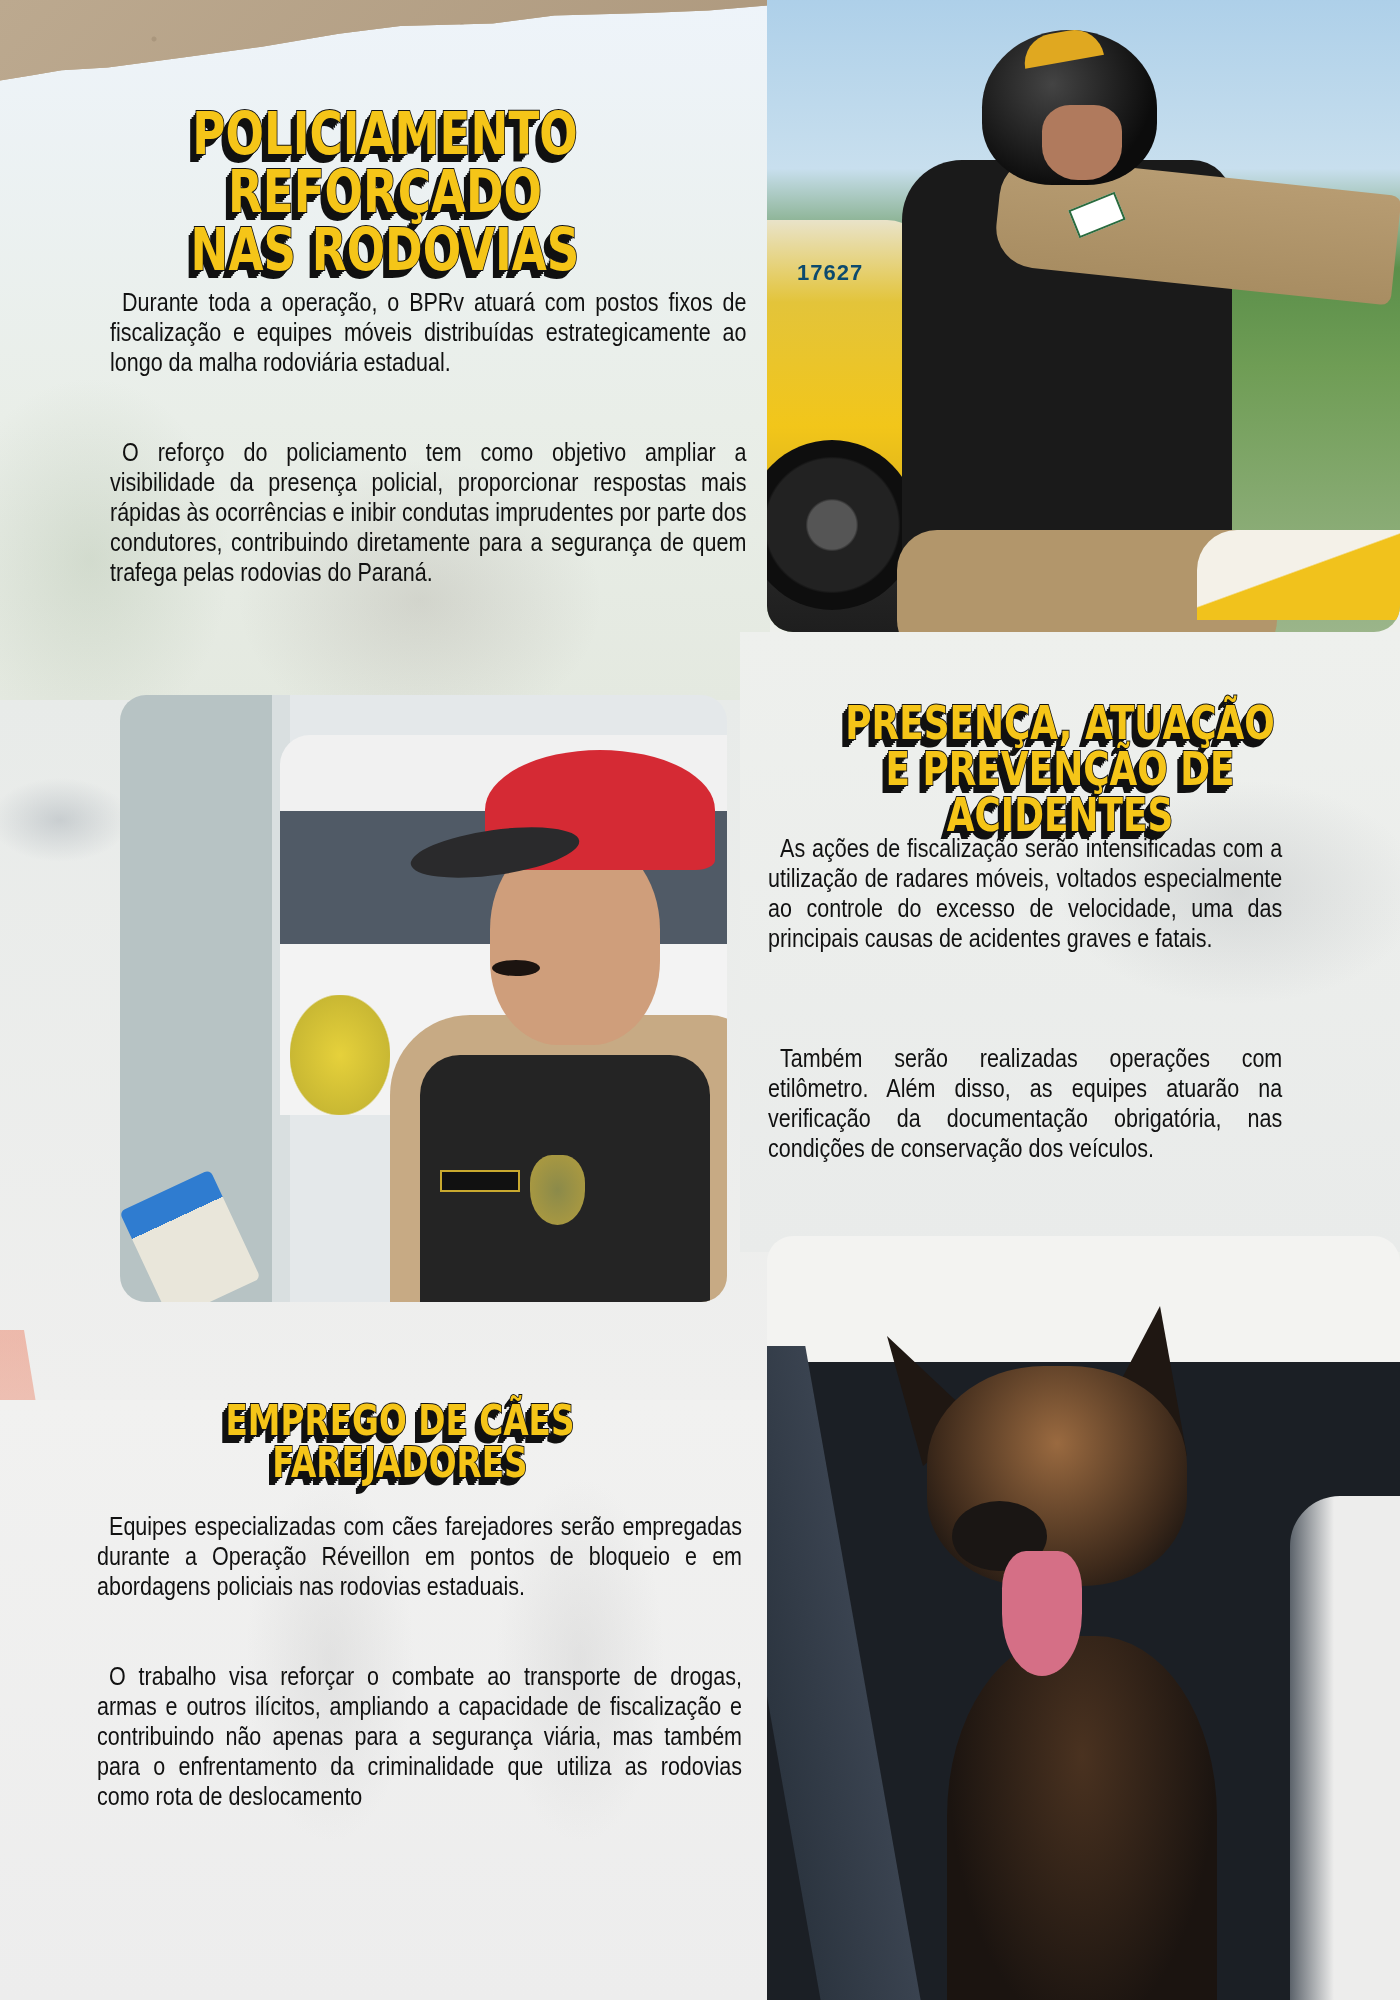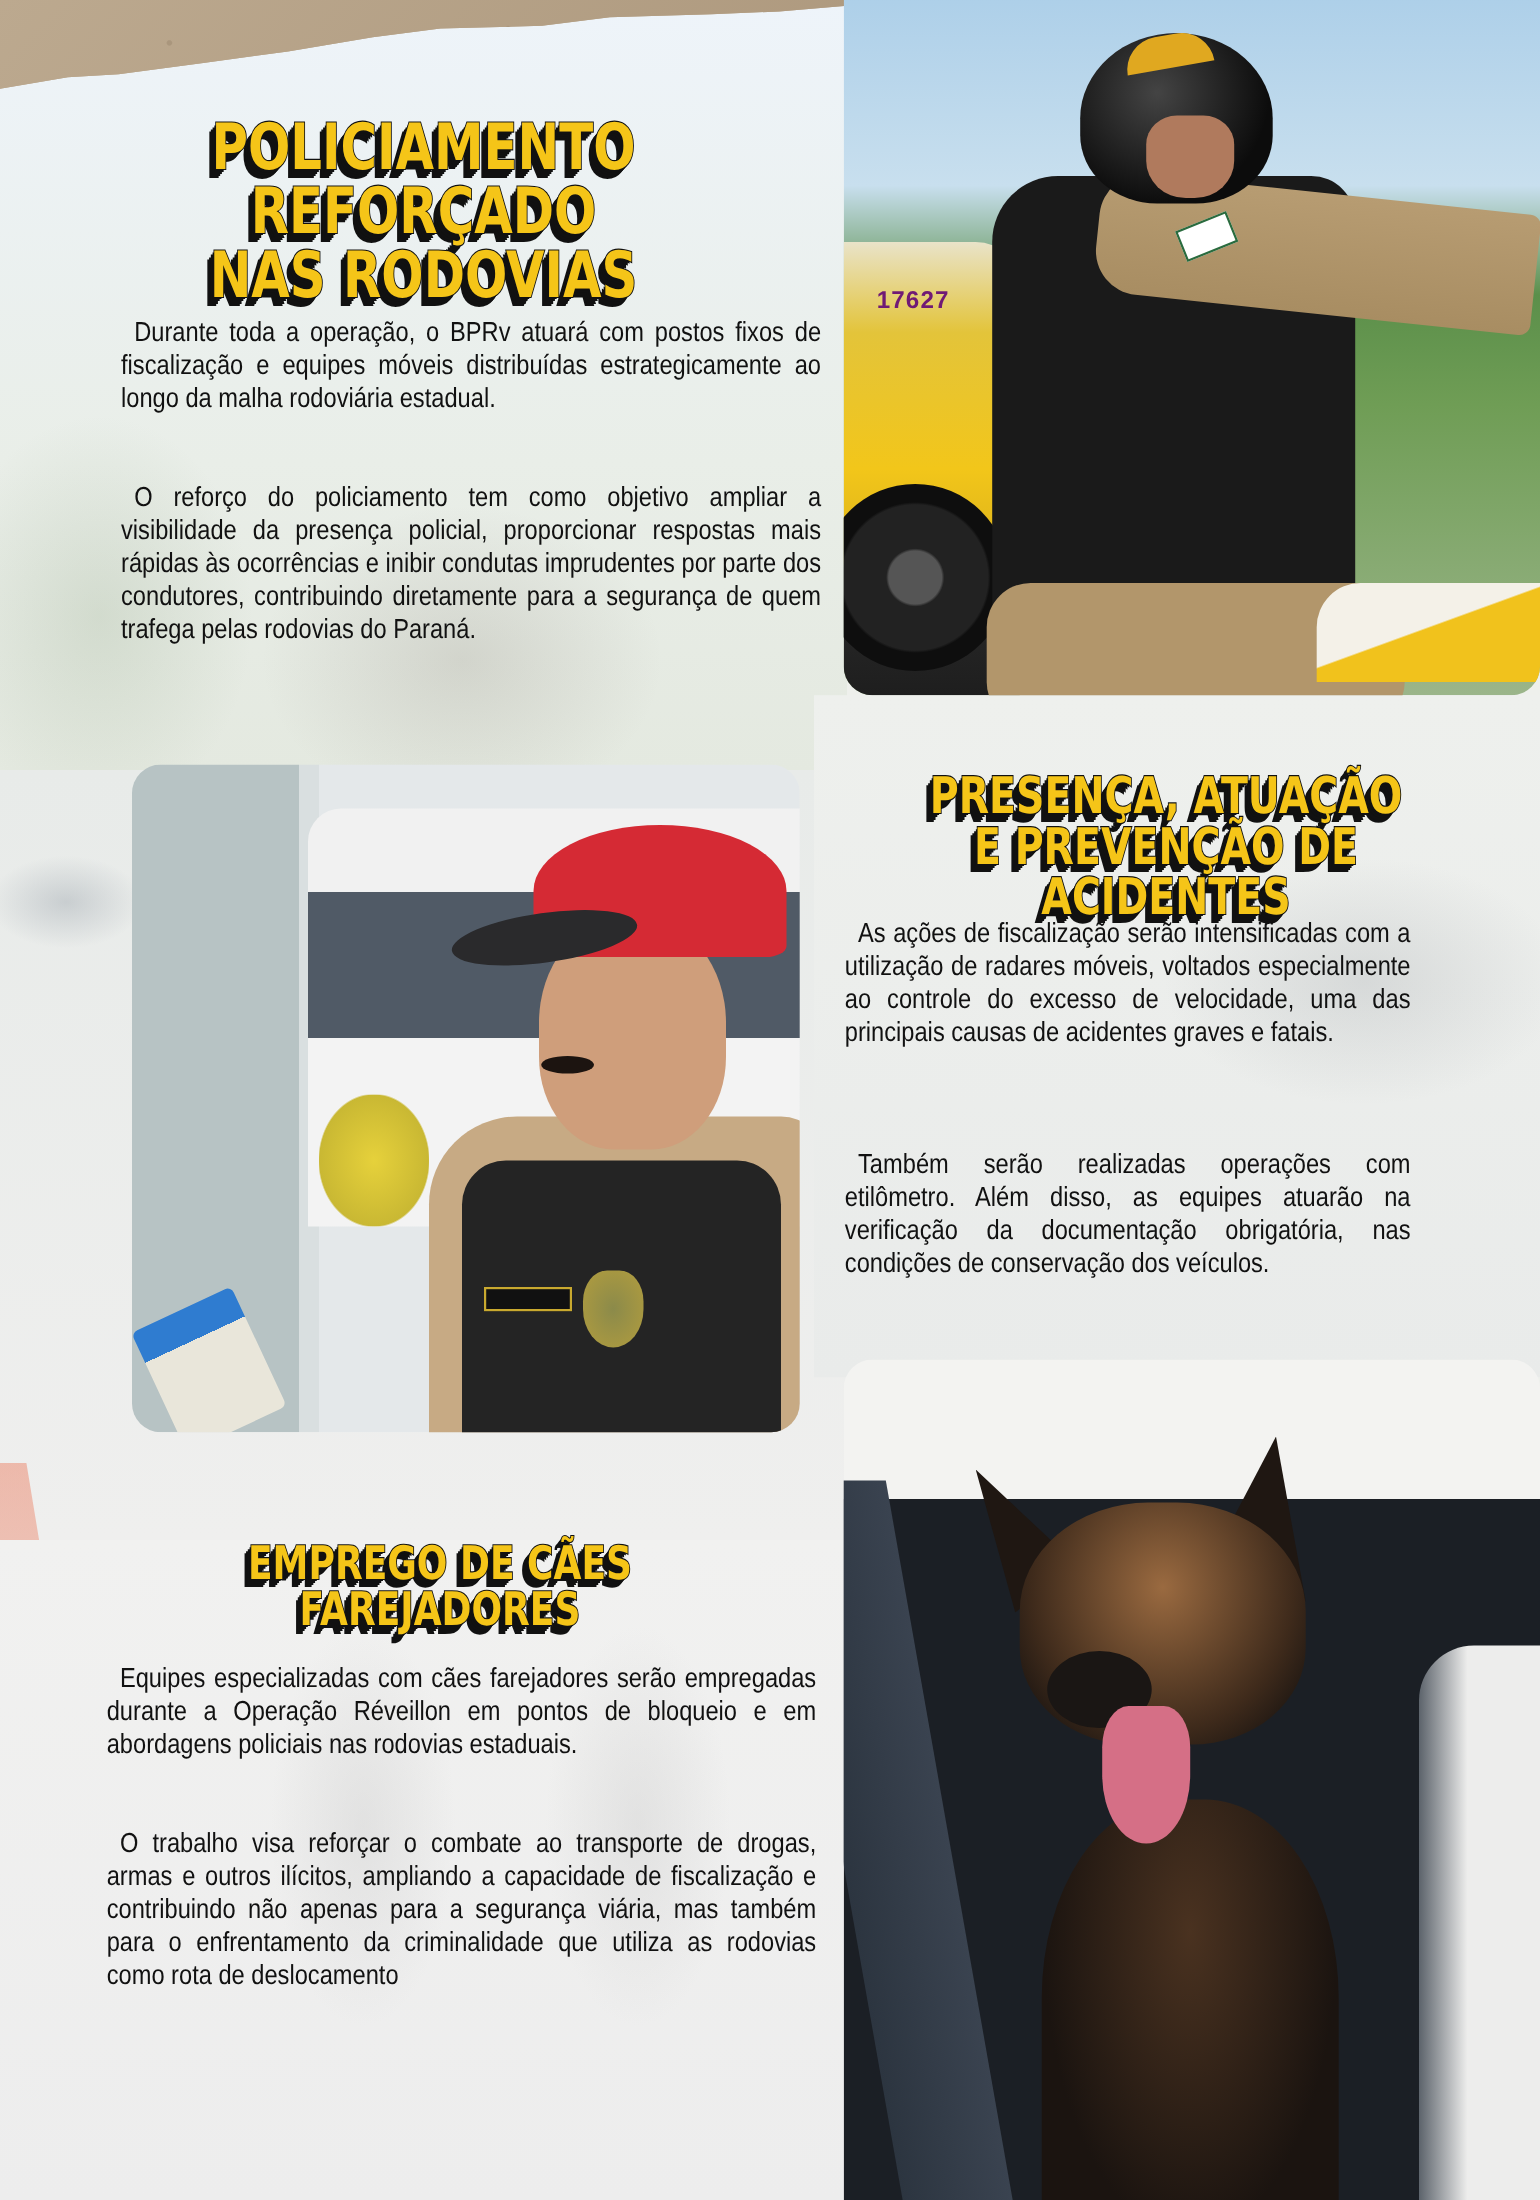--- a/index.html
+++ b/index.html
@@ -56,21 +56,21 @@
   .photo {
     position: absolute; overflow: hidden; border-radius: 26px;
   }
   .photo-moto { left: 767px; top: -30px; width: 633px; height: 662px; border-top-left-radius: 0; border-top-right-radius: 0; }
   .photo-breath { left: 120px; top: 695px; width: 607px; height: 607px; }
   .photo-dog { left: 767px; top: 1236px; width: 633px; height: 790px; border-bottom-left-radius: 0; border-bottom-right-radius: 0; }
 
   
   .moto-sky { position: absolute; inset: 0; background: linear-gradient(180deg, #a9cde8 0%, #c8dfee 30%, #5b8f4a 45%, #6f9d55 60%, #9bb58a 100%); }
   .moto-car { position: absolute; left: 0; top: 250px; width: 160px; height: 412px; background: linear-gradient(180deg, #e9e3c9 0, #e3c43a 20%, #f2c61a 50%, #dcb21a 70%, #2c2c2c 72%, #1e1e1e 100%); border-top-right-radius: 40px; }
-  .moto-car-num { position: absolute; left: 30px; top: 290px; font: bold 22px "Liberation Sans", sans-serif; color: #701a75; letter-spacing: 1px; }
+  .moto-car-num { position: absolute; left: 30px; top: 290px; font: bold 22px "Liberation Sans", sans-serif; color: #0c4a6e; letter-spacing: 1px; }
   .moto-wheel { position: absolute; left: -20px; top: 470px; width: 170px; height: 170px; border-radius: 50%; background: radial-gradient(circle, #555 0 20%, #222 22% 55%, #0e0e0e 57% 100%); }
   .moto-body { position: absolute; left: 135px; top: 190px; width: 330px; height: 420px; background: #1a1a1a; border-radius: 60px 40px 20px 20px; }
   .moto-sleeve { position: absolute; left: 230px; top: 205px; width: 400px; height: 110px; background: linear-gradient(180deg, #b79c72, #a88d62); border-radius: 40px 10px 10px 40px; transform: rotate(6deg); }
   .moto-legs { position: absolute; left: 130px; top: 560px; width: 380px; height: 130px; background: #b2966b; border-radius: 40px; }
   .moto-helmet { position: absolute; left: 215px; top: 60px; width: 175px; height: 155px; background: radial-gradient(circle at 40% 35%, #444, #0c0c0c 70%); border-radius: 50% 50% 40% 40%; }
   .moto-helmet-stripe { position: absolute; left: 255px; top: 62px; width: 80px; height: 30px; background: #e0a820; border-radius: 40px 40px 0 0; transform: rotate(-10deg); }
   .moto-face { position: absolute; left: 275px; top: 135px; width: 80px; height: 75px; background: #b07a5d; border-radius: 35% 35% 45% 45%; }
   .moto-patch { position: absolute; left: 305px; top: 230px; width: 50px; height: 30px; background: #ffffff; border: 2px solid #2a6b3e; transform: rotate(-22deg); }
   .moto-tank { position: absolute; left: 430px; top: 560px; width: 220px; height: 90px; background: linear-gradient(160deg, #f4f1e8 0 45%, #f1c21c 46% 100%); border-radius: 40px 0 0 0; }
 

